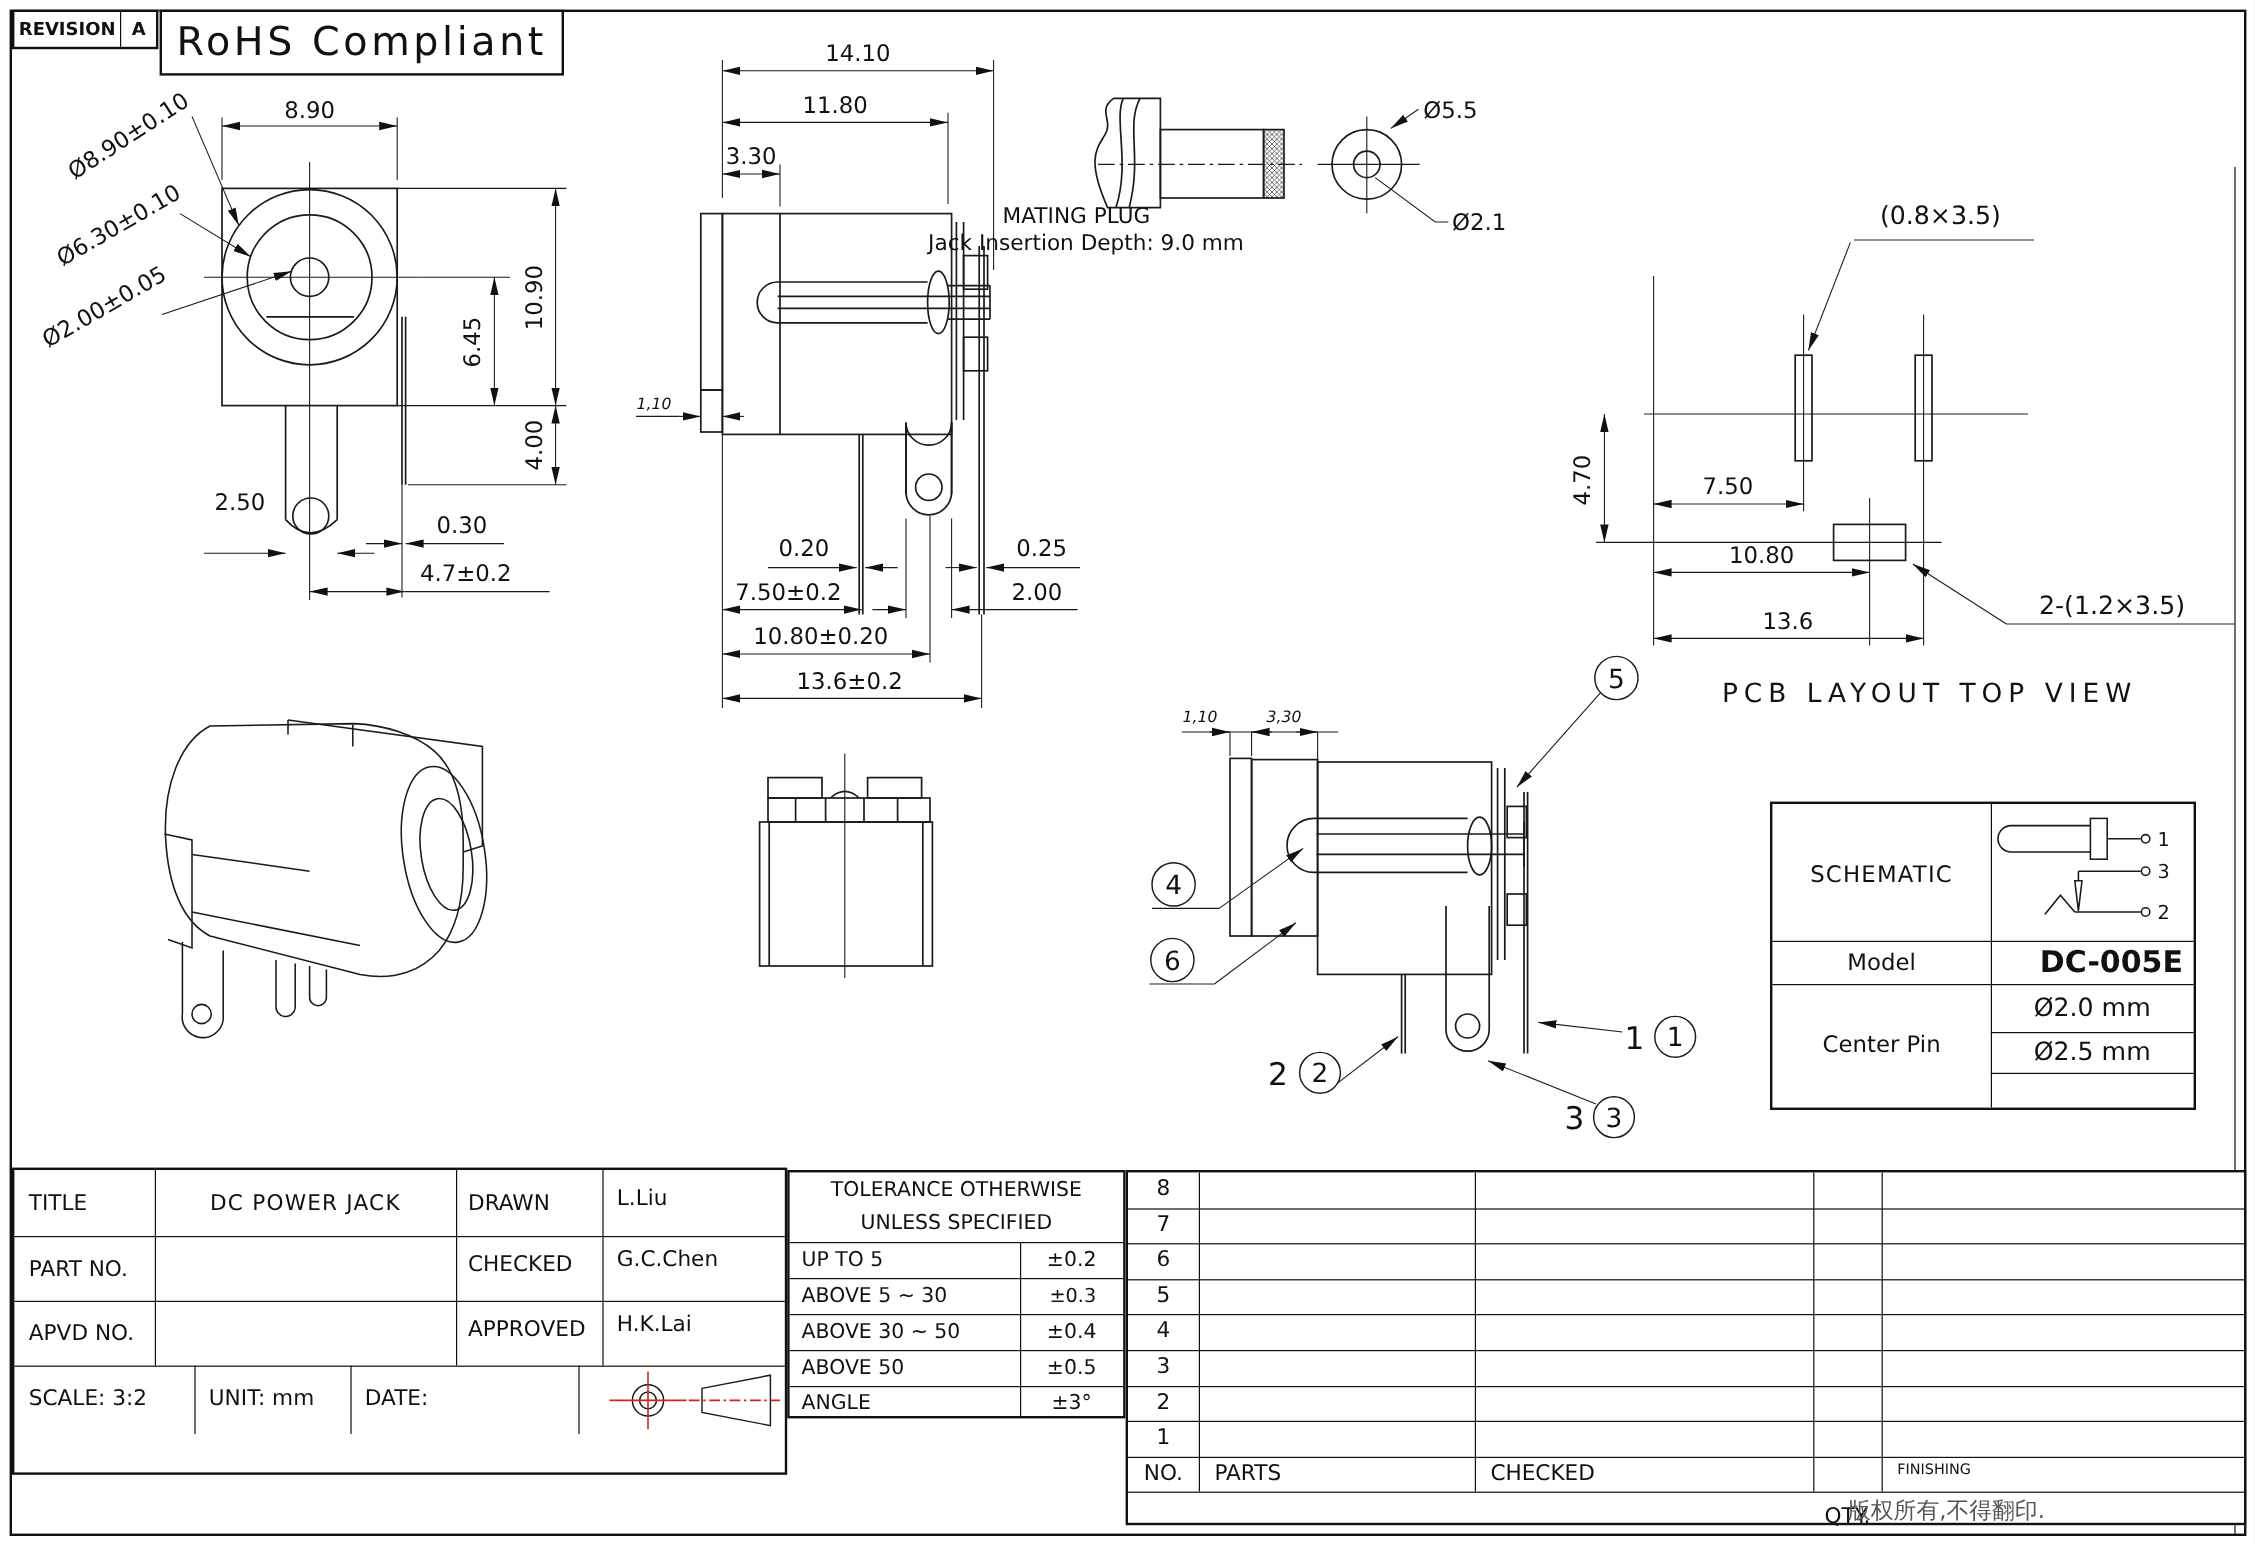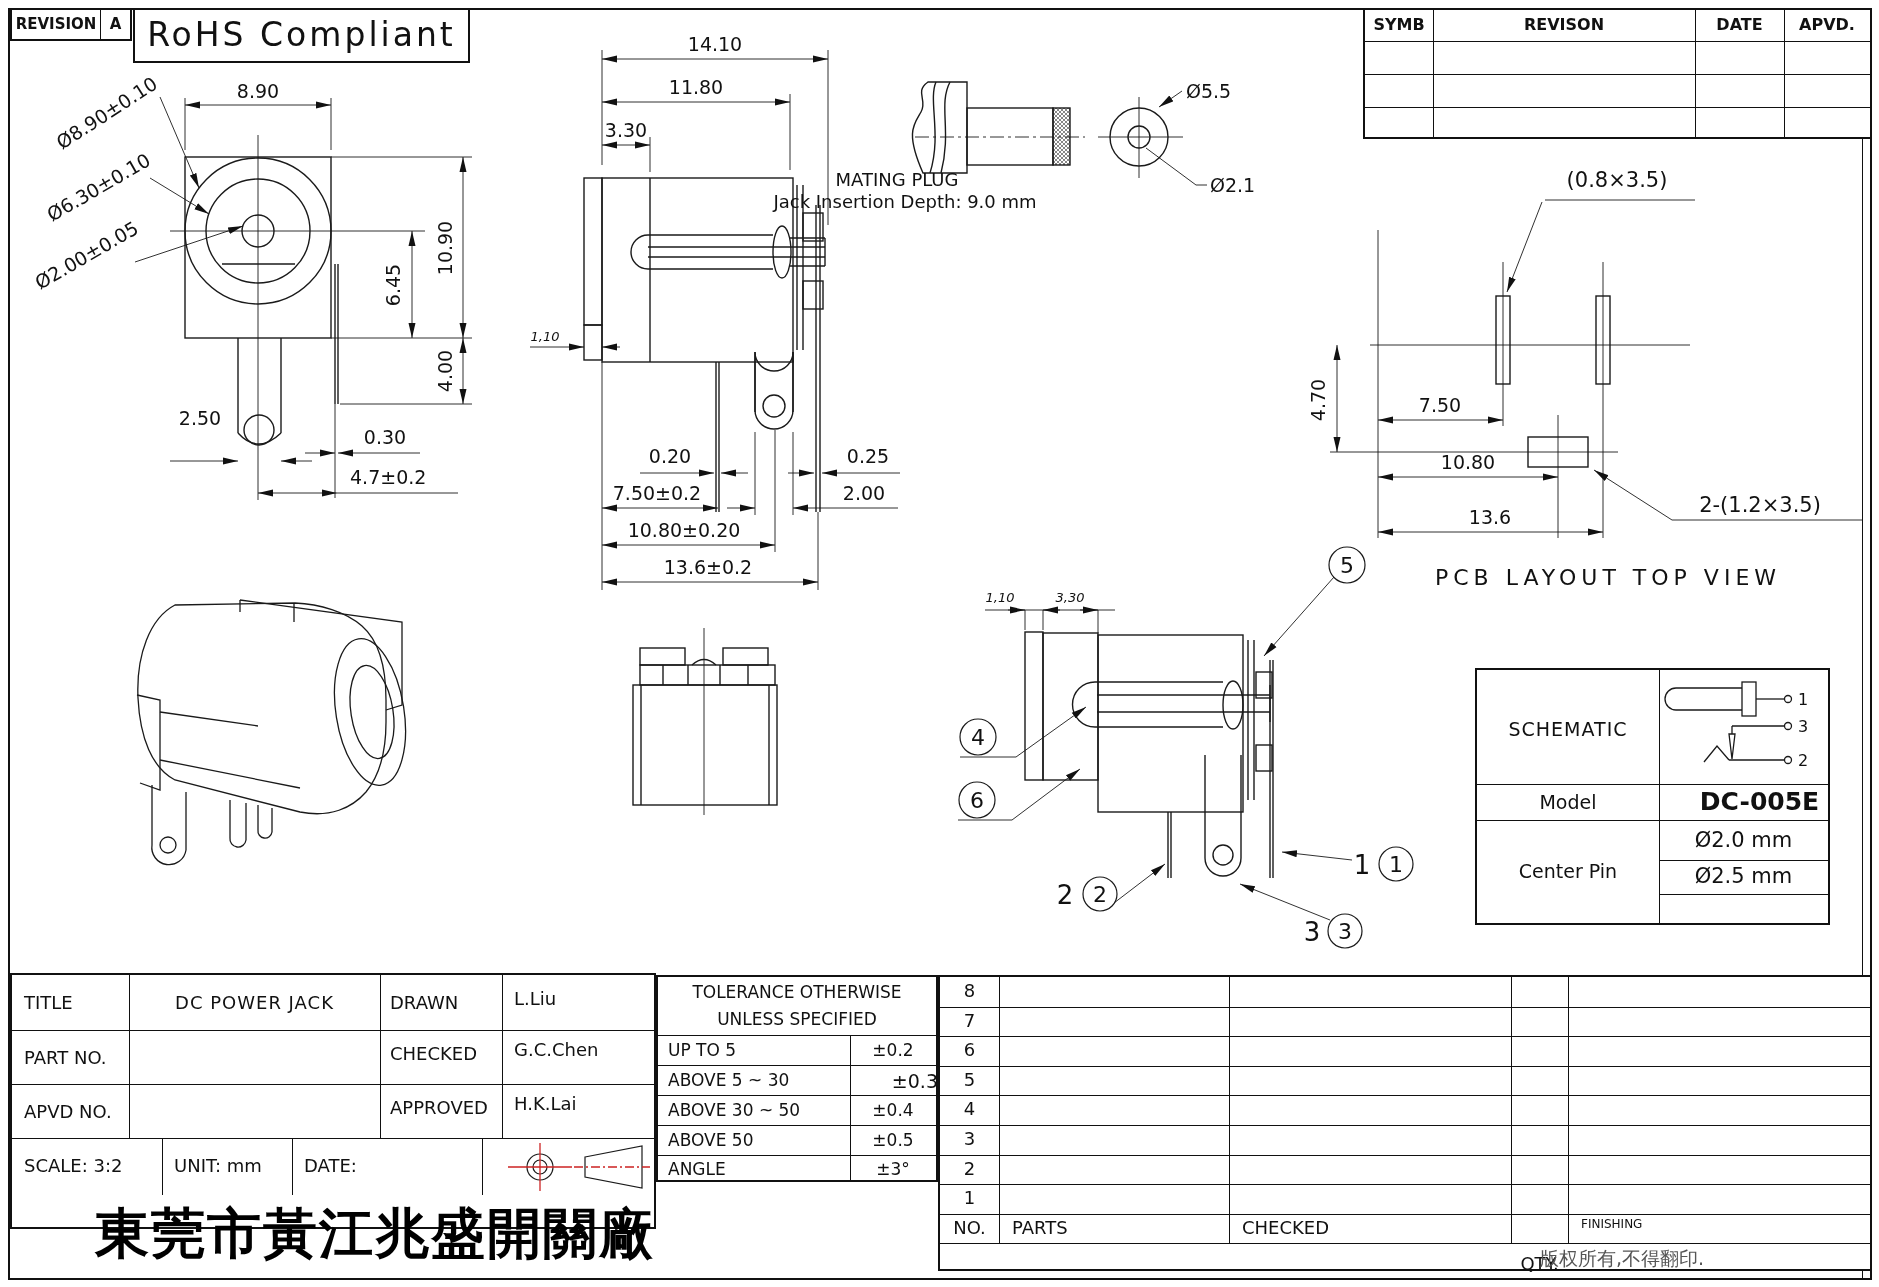--- a/index.html
+++ b/index.html
@@ -26,32 +26,20 @@
 
   <div class="box" style="left:10px;top:8px;width:122px;height:33px;display:flex;">
     <div class="center" style="width:88px;border-right:1.5px solid #111;font-size:15px;font-weight:bold;line-height:29px;">REVISION</div>
     <div class="center" style="flex:1;font-size:15px;font-weight:bold;line-height:29px;">A</div>
   </div>
 
   <div class="box" style="left:133px;top:8px;width:337px;height:55px;">
     <div class="center" style="font-size:33px;letter-spacing:3px;line-height:50px;color:#111;">RoHS Compliant</div>
   </div>
 
-  <div class="box" style="left:1363px;top:8px;width:509px;height:131px;">
-    <div class="hl" style="left:0;top:31px;width:505px;"></div>
-    <div class="hl" style="left:0;top:64px;width:505px;"></div>
-    <div class="hl" style="left:0;top:97px;width:505px;"></div>
-    <div class="vl" style="left:68px;top:0;height:127px;"></div>
-    <div class="vl" style="left:330px;top:0;height:127px;"></div>
-    <div class="vl" style="left:419px;top:0;height:127px;"></div>
-    <div class="txt center" style="left:0;top:5px;width:68px;font-size:16px;font-weight:bold;">SYMB</div>
-    <div class="txt center" style="left:68px;top:5px;width:262px;font-size:16px;font-weight:bold;">REVISON</div>
-    <div class="txt center" style="left:330px;top:5px;width:89px;font-size:16px;font-weight:bold;">DATE</div>
-    <div class="txt center" style="left:419px;top:5px;width:86px;font-size:16px;font-weight:bold;">APVD.</div>
-  </div>
 
   <svg style="left:20px;top:40px;" width="480" height="480" viewBox="20 40 480 480">
     <defs>
       <marker id="arr" markerUnits="userSpaceOnUse" markerWidth="16" markerHeight="9" refX="15" refY="4.5" orient="auto-start-reverse">
         <path d="M15,4.5 L0,1 L0,8 Z" fill="#111"></path>
       </marker>
       <pattern id="knurl" width="4" height="4" patternUnits="userSpaceOnUse">
         <path d="M0,4 L4,0 M0,0 L4,4" stroke="#555" stroke-width="0.7"></path>
       </pattern>
     </defs>
@@ -399,21 +387,21 @@
     <div class="hl" style="left:0;top:88px;width:278px;"></div>
     <div class="hl" style="left:0;top:118px;width:278px;"></div>
     <div class="hl" style="left:0;top:148px;width:278px;"></div>
     <div class="hl" style="left:0;top:178px;width:278px;"></div>
     <div class="vl" style="left:192px;top:58px;height:145px;"></div>
     <div class="txt center" style="left:0;top:5px;width:278px;font-size:17px;">TOLERANCE  OTHERWISE</div>
     <div class="txt center" style="left:0;top:32px;width:278px;font-size:17px;">UNLESS  SPECIFIED</div>
     <div class="txt" style="left:10px;top:63px;font-size:17px;">UP  TO  5</div>
     <div class="txt center" style="left:192px;top:63px;width:86px;font-size:17px;">±0.2</div>
     <div class="txt" style="left:10px;top:93px;font-size:17px;">ABOVE  5 ~ 30</div>
-    <div class="txt center" style="left:192px;top:93px;width:88px;font-size:19px;text-align:right;">±0.3</div>
+    <div class="txt center" style="left:192px;top:93px;width:88px;font-size:16px;">±0.3</div>
     <div class="txt" style="left:10px;top:123px;font-size:17px;">ABOVE  30 ~ 50</div>
     <div class="txt center" style="left:192px;top:123px;width:86px;font-size:17px;">±0.4</div>
     <div class="txt" style="left:10px;top:153px;font-size:17px;">ABOVE  50</div>
     <div class="txt center" style="left:192px;top:153px;width:86px;font-size:17px;">±0.5</div>
     <div class="txt" style="left:10px;top:182px;font-size:17px;">ANGLE</div>
     <div class="txt center" style="left:192px;top:182px;width:86px;font-size:17px;">±3°</div>
   </div>
 
   <div class="box" style="left:938px;top:975px;width:934px;height:296px;">
     <div class="vl" style="left:59px;top:0;height:266px;"></div>
@@ -438,15 +426,14 @@
     <div class="txt center" style="left:0;top:181px;width:59px;font-size:18px;">2</div>
     <div class="txt center" style="left:0;top:210px;width:59px;font-size:18px;">1</div>
     <div class="txt center" style="left:0;top:240px;width:59px;font-size:18px;">NO.</div>
     <div class="txt" style="left:72px;top:240px;font-size:18px;">PARTS</div>
     <div class="txt" style="left:302px;top:240px;font-size:18px;">CHECKED</div>
     <div class="txt center" style="left:571px;top:240px;width:57px;font-size:18px;margin-top:36px;">QTY.</div>
     <div class="txt" style="left:641px;top:240px;font-size:12px;">FINISHING</div>
     <div class="txt" style="left:600px;top:269px;font-size:19px;color:#555;">版权所有,不得翻印.</div>
   </div>
 
-  <div class="txt center" style="left:35px;top:1198px;width:680px;font-size:54px;font-weight:bold;letter-spacing:2px;color:#000;">東莞市黃江兆盛開關廠</div>
 
 </div>
 
 </body></html>

